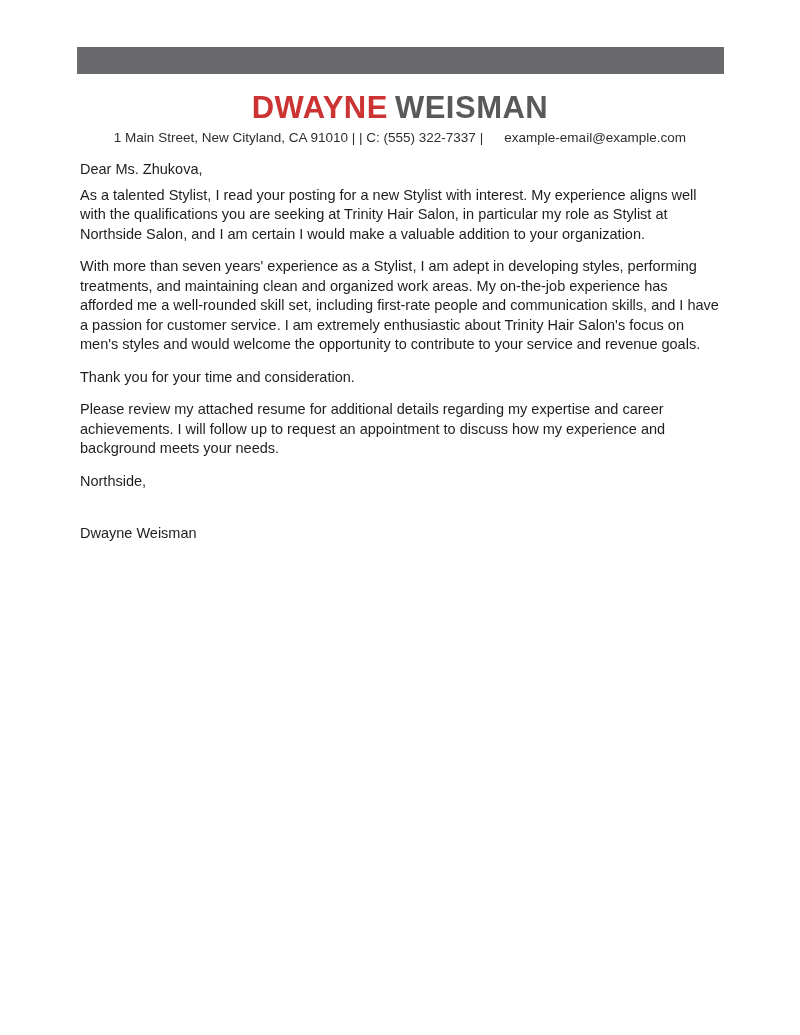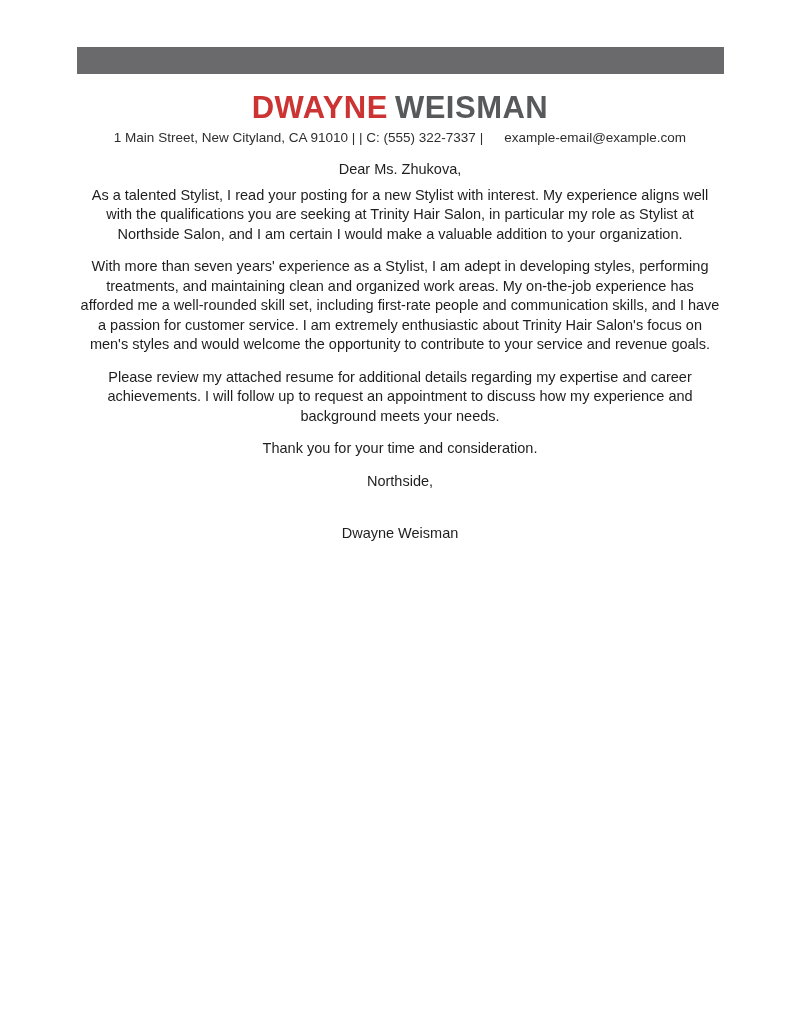--- a/index.html
+++ b/index.html
@@ -44,21 +44,20 @@
   .contact-sep  { font-weight: 400; margin: 0 4px; }
   .contact-email { font-weight: 400; margin-left: 17px; }
   .letter-body {
     margin: 13px 80px 0 80px;
     color: #1e1e1e;
     font-size: 14.5px;
     line-height: 19.5px;
   }
   .letter-body p {
     margin: 0 0 13px 0;
-    text-align: center;
   }
   .letter-body p.salutation {
     margin-bottom: 6px;
   }
   .letter-body p.closing {
     margin-bottom: 0;
   }
   .letter-body p.signature {
     margin-top: 33px;
     margin-bottom: 0;
@@ -73,19 +72,19 @@
 
   <div class="header">
     <h1 class="name"><span class="first">DWAYNE</span><span class="last">WEISMAN</span></h1>
     <div class="contact"><span class="contact-main">1 Main Street, New Cityland, CA 91010 | | C: (555) 322-7337</span><span class="contact-sep">|</span><span class="contact-email">example-email@example.com</span></div>
   </div>
 
   <div class="letter-body">
     <p class="salutation">Dear Ms. Zhukova,</p>
     <p>As a talented Stylist, I read your posting for a new Stylist with interest. My experience aligns well with the qualifications you are seeking at Trinity Hair Salon, in particular my role as Stylist at Northside Salon, and I am certain I would make a valuable addition to your organization.</p>
     <p>With more than seven years' experience as a Stylist, I am adept in developing styles, performing treatments, and maintaining clean and organized work areas. My on-the-job experience has afforded me a well-rounded skill set, including first-rate people and communication skills, and I have a passion for customer service. I am extremely enthusiastic about Trinity Hair Salon's focus on men's styles and would welcome the opportunity to contribute to your service and revenue goals.</p>
+    <p>Thank you for your time and consideration.</p>
     <p>Please review my attached resume for additional details regarding my expertise and career achievements. I will follow up to request an appointment to discuss how my experience and background meets your needs.</p>
-    <p>Thank you for your time and consideration.</p>
     <p class="closing">Northside,</p>
     <p class="signature">Dwayne Weisman</p>
   </div>
 
 </div>
 
 </body></html>

